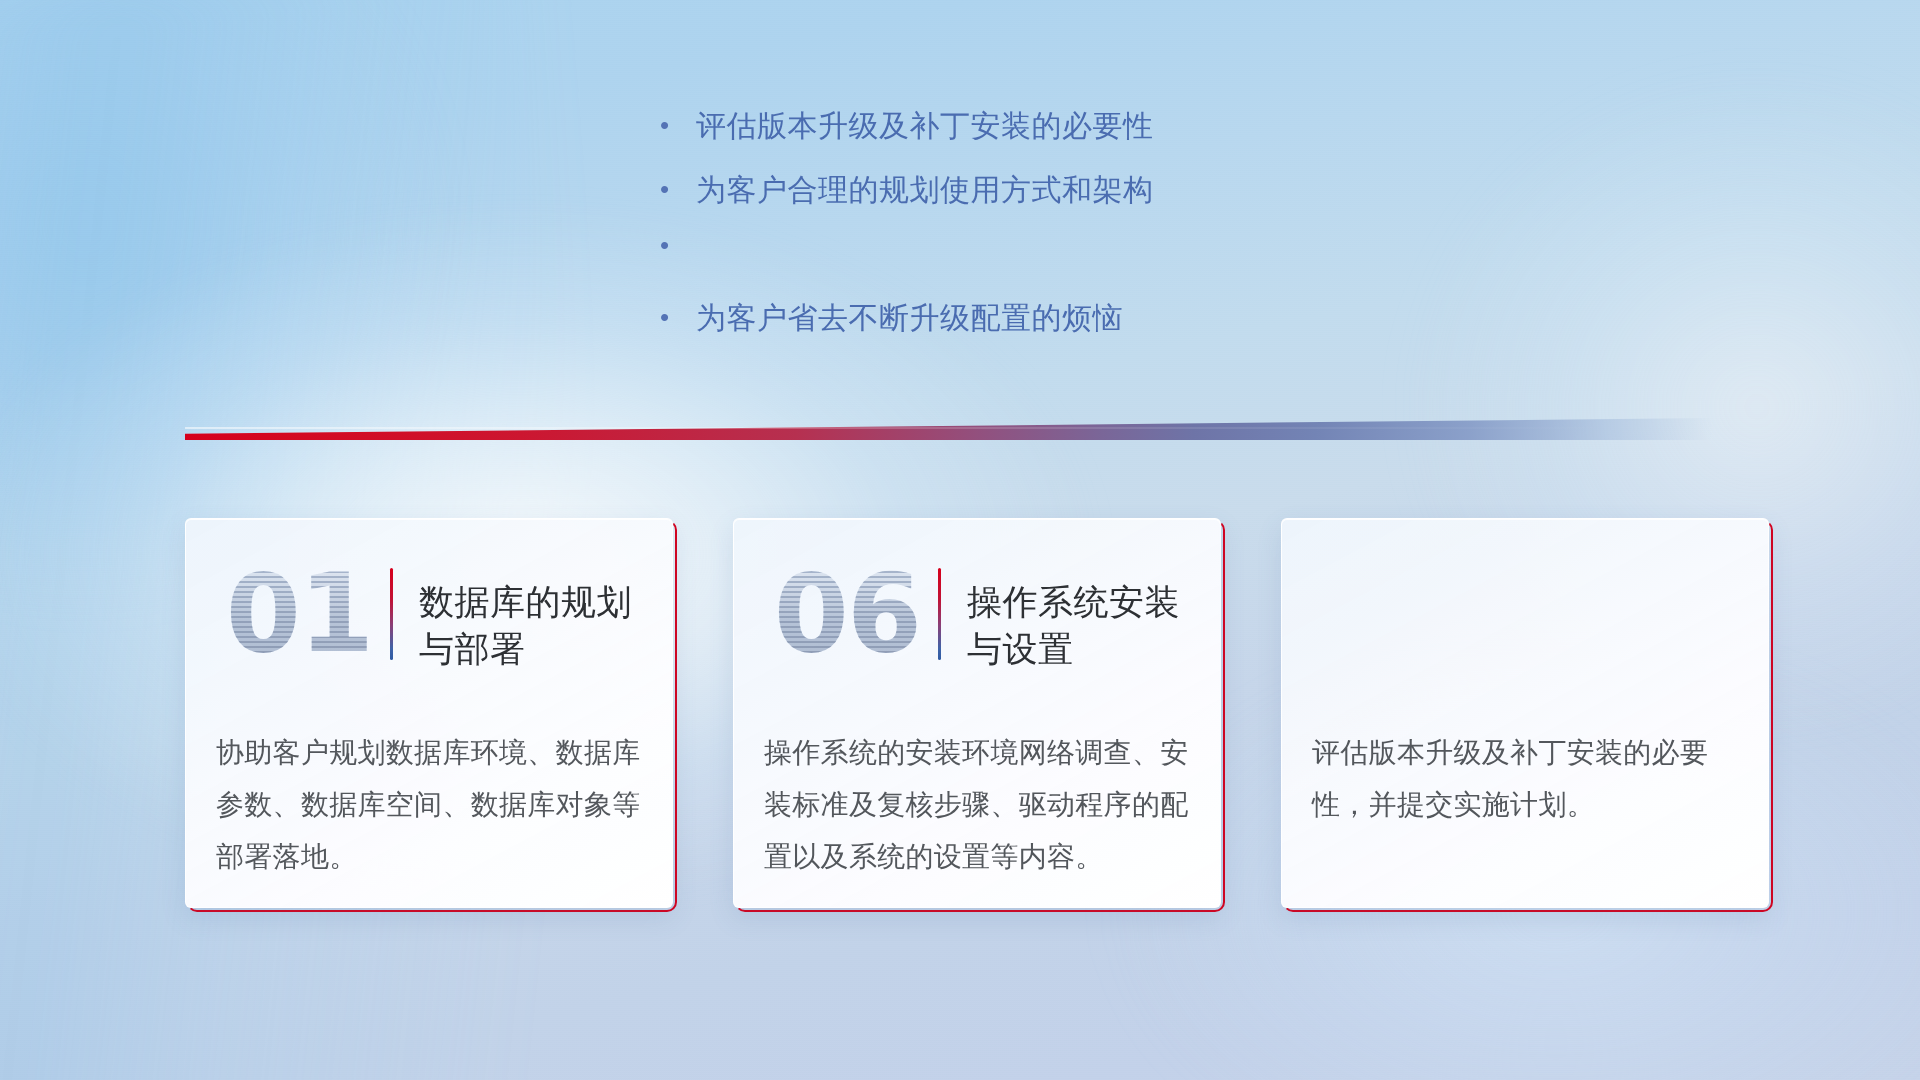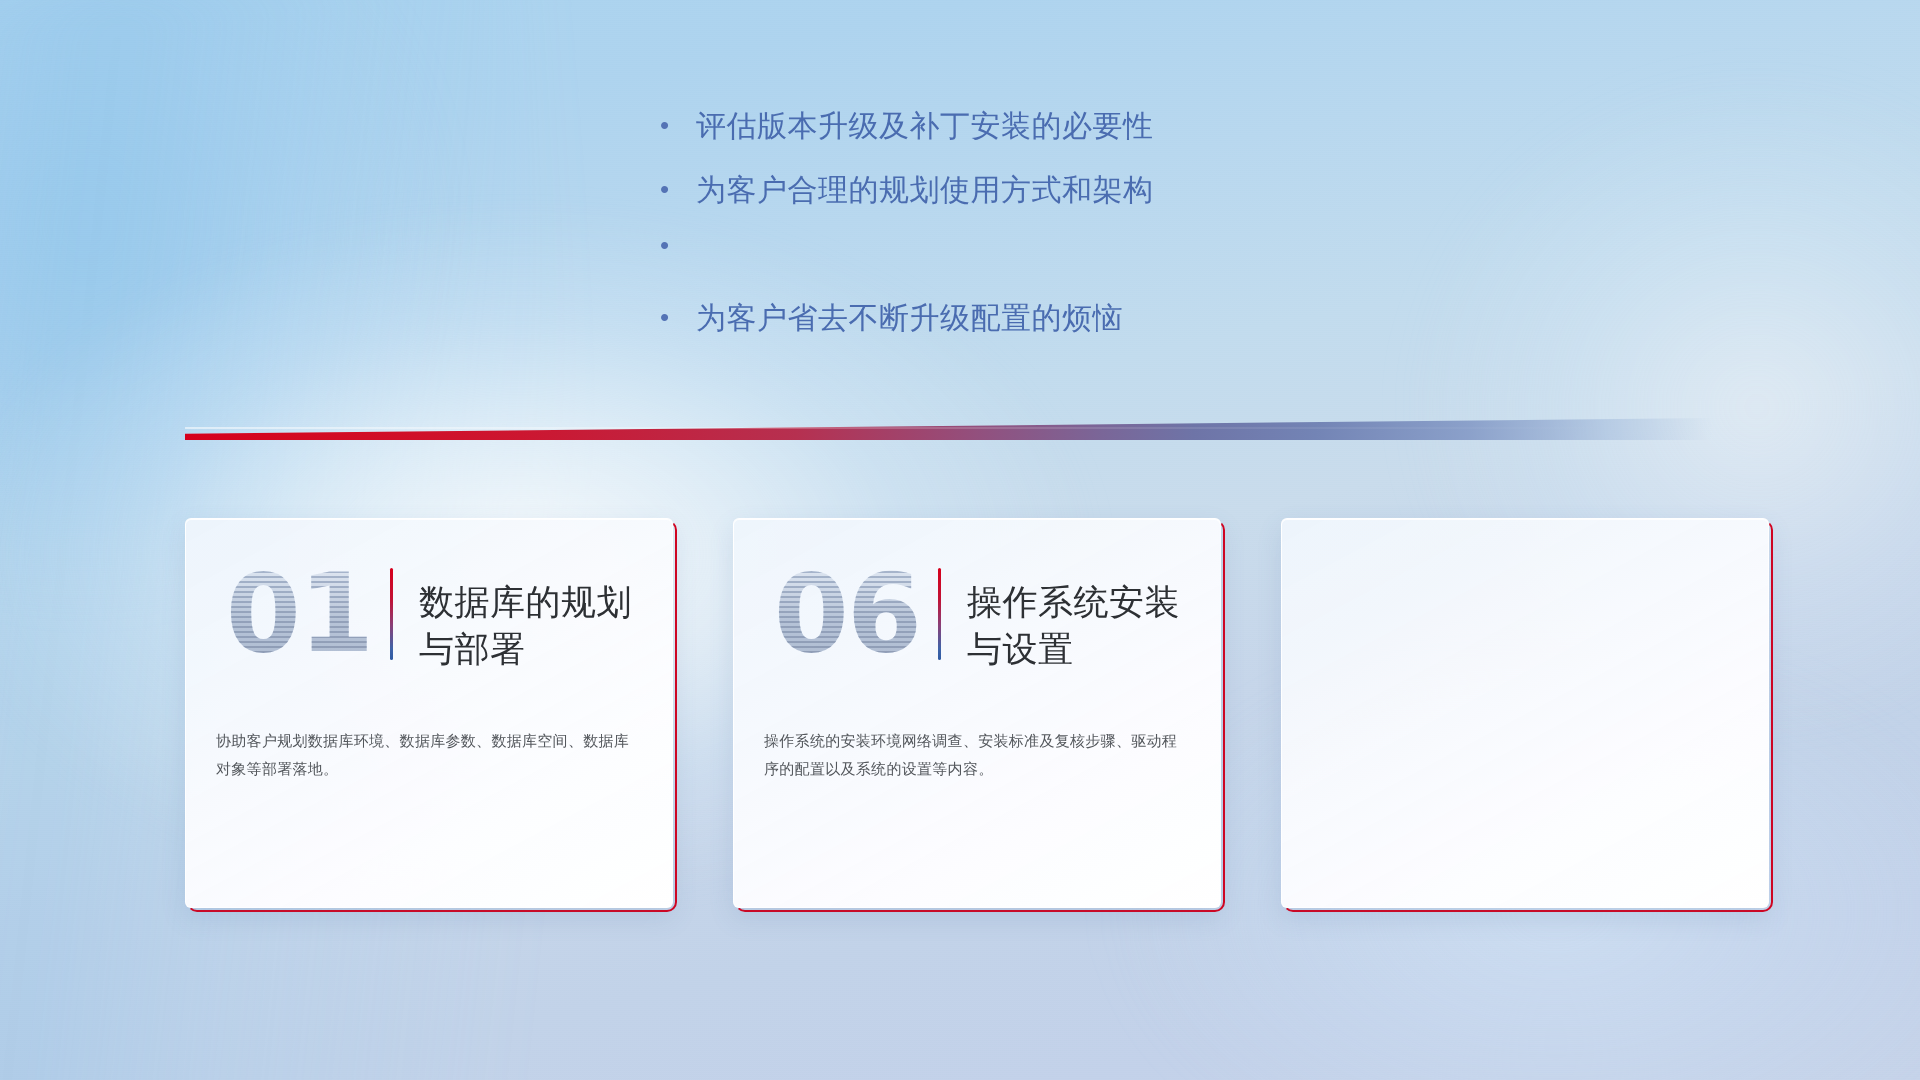--- a/index.html
+++ b/index.html
@@ -199,21 +199,21 @@
     font-size:35px;
     font-weight:400;
     line-height:1.32;
     color:#2d3034;
     letter-spacing:.5px;
     padding-right:18px;
     margin-top:23px;
   }
   .card-desc{
     position:absolute; left:30px; right:28px; top:208px;
-    font-size:15px;
+    font-size:28px;
     line-height:1.86;
     color:#53575c;
     letter-spacing:.3px;
   }
 </style>
 </head>
 <body>
 
 <div id="bg-base"></div>
 <div id="bg-glow-left"></div>
@@ -273,16 +273,17 @@
         <div class="card-sep"></div>
         <div class="card-title">操作系统安装与设置</div>
       </div>
       <div class="card-desc">操作系统的安装环境网络调查、安装标准及复核步骤、驱动程序的配置以及系统的设置等内容。</div>
     </div>
   </div>
 
   <div class="card">
     <div class="card-accent"></div>
     <div class="card-body">
+      <div class="card-desc">评估版本升级及补丁安装的必要性，并提交实施计划。</div>
     </div>
   </div>
 
 </div>
 
 </body></html>

